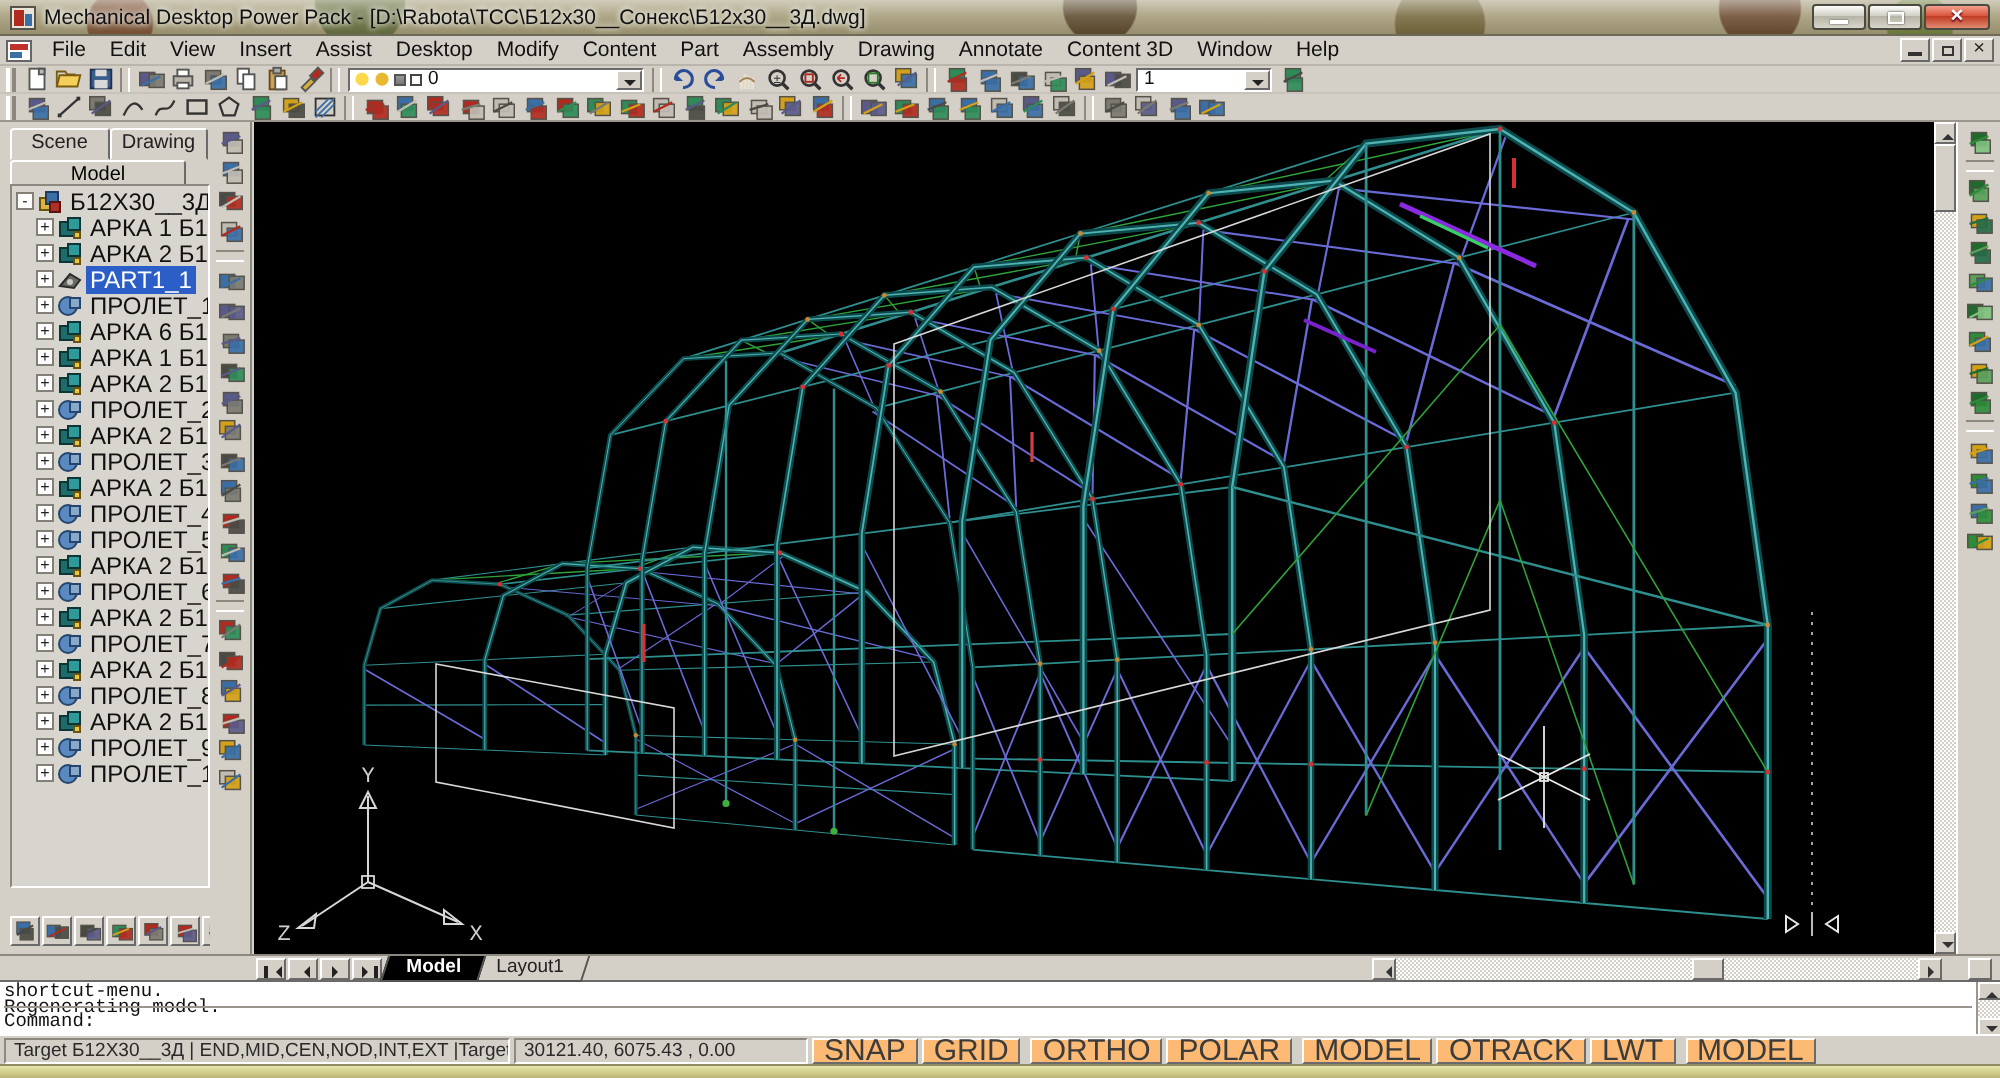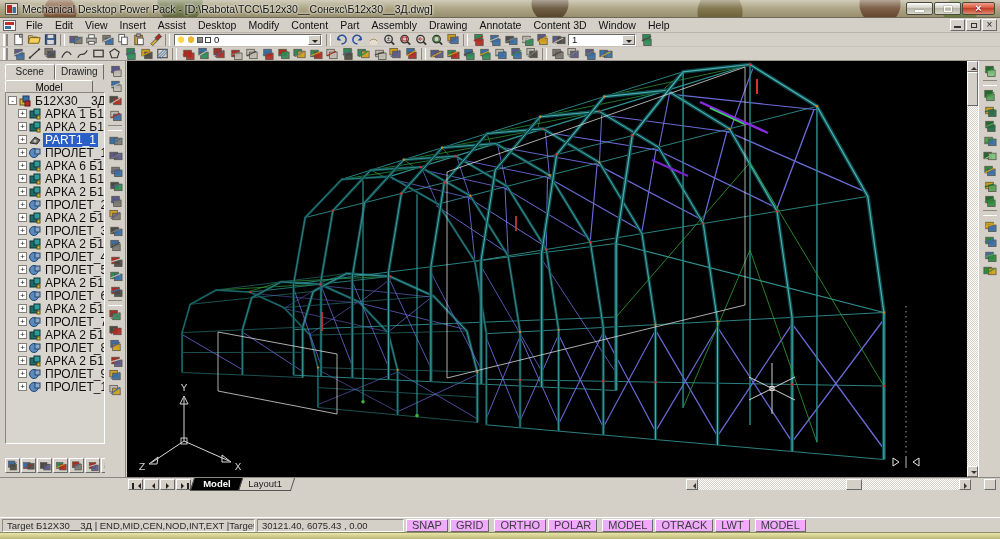--- a/index.html
+++ b/index.html
@@ -120,21 +120,21 @@
   .cmdarrow::after { content:""; position:absolute; left:3px; border:3px solid transparent; }
   #cup { top:0; } #cup::after { top:1px; border-bottom-color:#333; }
   #cdn { bottom:0; } #cdn::after { top:3px; border-top-color:#333; }
 
   
   #statusbar { position:absolute; left:0; top:517px; width:1000px; height:15px; background:#d4d0c8; border-top:1px solid #fff; display:flex; align-items:center; }
   .spanel { height:13px; border:1px solid; border-color:#8c887f #fff #fff #8c887f; font-size:9.5px; line-height:11px; padding:0 4px; color:#2a2a2a; white-space:nowrap; overflow:hidden; }
   #sp-target { width:253px; margin-left:2px; }
   #sp-coords { width:147px; margin-left:2px; }
   .toggles { display:flex; margin-left:2px; }
-  .tog { height:13px; border:1px solid; border-color:#fff #6a6a6a #6a6a6a #fff; background:#f0abfc; font-size:11px; line-height:11px; padding:0 5px; color:#3c3c3c; margin-right:2px; white-space:nowrap; }
+  .tog { height:13px; border:1px solid; border-color:#fff #6a6a6a #6a6a6a #fff; background:#fdba74; font-size:15px; line-height:11px; padding:0 5px; color:#3c3c3c; margin-right:2px; white-space:nowrap; }
 
   #bottomstrip { position:absolute; left:0; top:532px; width:1000px; height:7px;
     background:linear-gradient(#e9e6ab, #c9c583 70%, #b8b478);
     border-top:1px solid #8f8c64; }
 </style>
 </head>
 <body>
 
 <div id="app">
 
@@ -1443,20 +1443,31 @@
       <div class="stab inactive"><span>Layout1</span></div>
     </div>
     <div id="hscroll">
       <div class="harrow" id="hl"></div>
       <div id="hthumb"></div>
       <div class="harrow" id="hr"></div>
     </div>
     <div id="corner"></div>
   </div>
 
+  <div id="cmdwin">
+    <div id="cmdlines">
+        <div>shortcut-menu.</div>
+        <div>Regenerating model.</div>
+      </div>
+    <div id="cmdprompt">Command:</div>
+    <div id="cmdscroll">
+      <div class="cmdarrow" id="cup"></div>
+      <div class="cmdarrow" id="cdn"></div>
+    </div>
+  </div>
 
   <div id="statusbar">
     <div class="spanel" id="sp-target">Target Б12Х30__3Д | END,MID,CEN,NOD,INT,EXT |Target: Д8Х20Х8__ЭСКИЗ</div>
     <div class="spanel" id="sp-coords">30121.40, 6075.43 ,  0.00</div>
     <div class="toggles" id="toggles">
         <div class="tog">SNAP</div>
         <div class="tog">GRID</div>
         <div class="tog" style="margin-left: 3px;">ORTHO</div>
         <div class="tog">POLAR</div>
         <div class="tog" style="margin-left: 3px;">MODEL</div>

